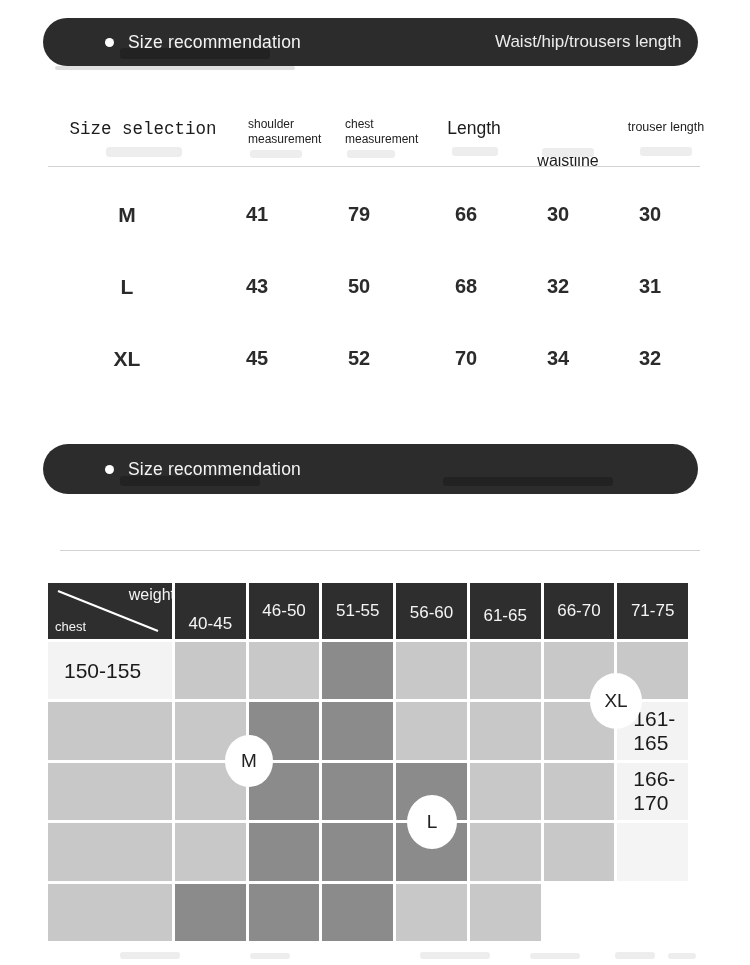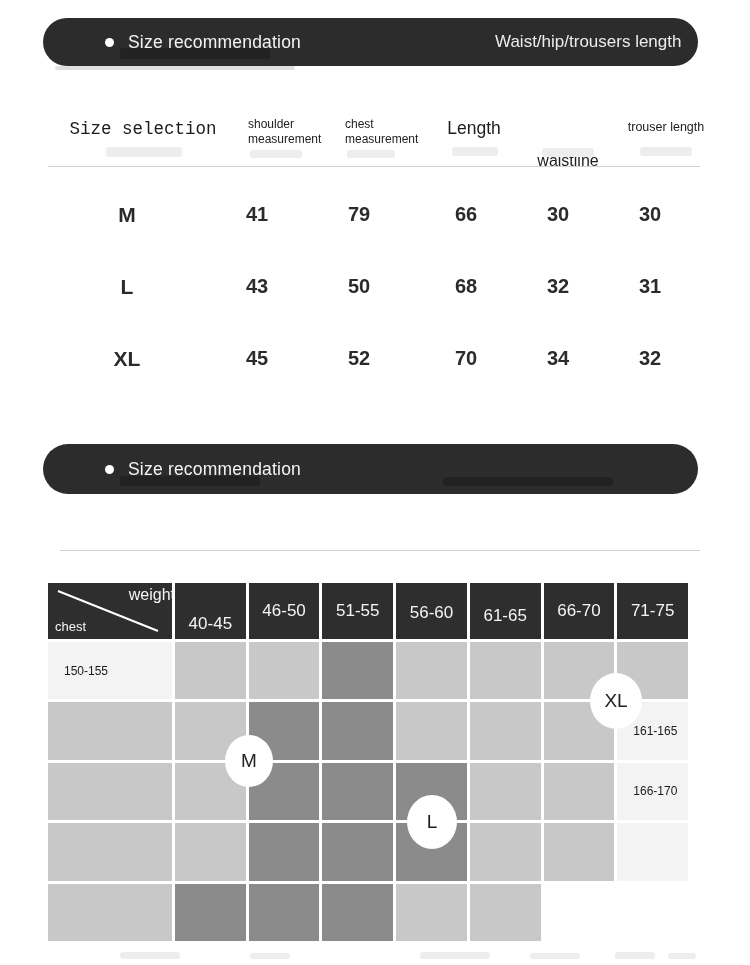--- a/index.html
+++ b/index.html
@@ -43,21 +43,21 @@
   #grid{display:grid;width:100%;height:100%;grid-template-columns:124px repeat(7,1fr);
         grid-template-rows:56px repeat(5,1fr);gap:3px;background:#fff;}
   .gh{background:#2e2e2e;color:#f5f5f5;font-size:17px;display:flex;align-items:center;justify-content:center;}
   .gh:nth-child(2) span{transform:translateY(13px);}
   .gh:nth-child(5) span{transform:translateY(2px);}
   .gh:nth-child(6) span{transform:translateY(5px);}
   .corner{position:relative;background:#2e2e2e;overflow:hidden;}
   .corner svg{position:absolute;left:0;top:0;}
   .cw{position:absolute;top:3px;right:-3px;font-size:16px;color:#f5f5f5;}
   .chh{position:absolute;bottom:5px;left:7px;font-size:13px;color:#f5f5f5;}
-  .rl{background:#f3f3f3;color:#1a1a1a;font-size:12px;display:flex;align-items:center;padding-left:16px;}
+  .rl{background:#f3f3f3;color:#1a1a1a;font-size:21px;display:flex;align-items:center;padding-left:16px;}
   .cell-l{background:#c8c8c8}.cell-d{background:#8b8b8b}.cell-w{background:#f4f4f4}
   .marker{position:absolute;background:#fff;border-radius:50%;display:flex;align-items:center;
           justify-content:center;font-size:19px;color:#222;transform:translate(-50%,-50%);}
 
   
   .ghost{position:absolute;background:#ededed;border-radius:3px;}
   .gs1{left:106px;top:147px;width:76px;height:10px;}
   .gs2{left:250px;top:150px;width:52px;height:8px;}
   .gs3{left:347px;top:150px;width:48px;height:8px;}
   .gs4{left:452px;top:147px;width:46px;height:9px;}

